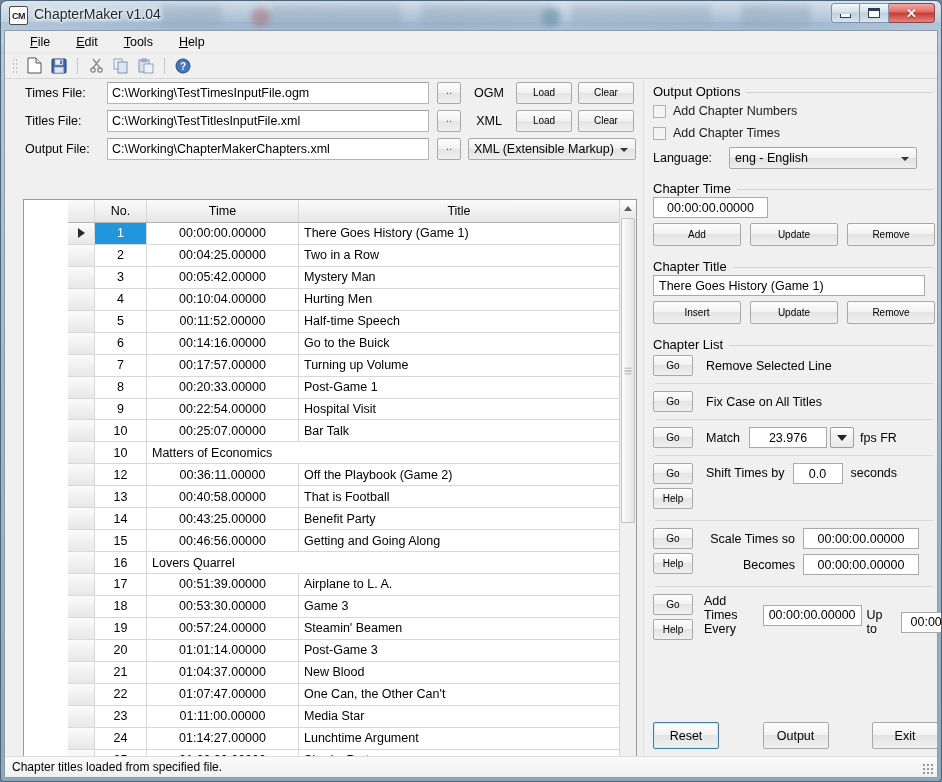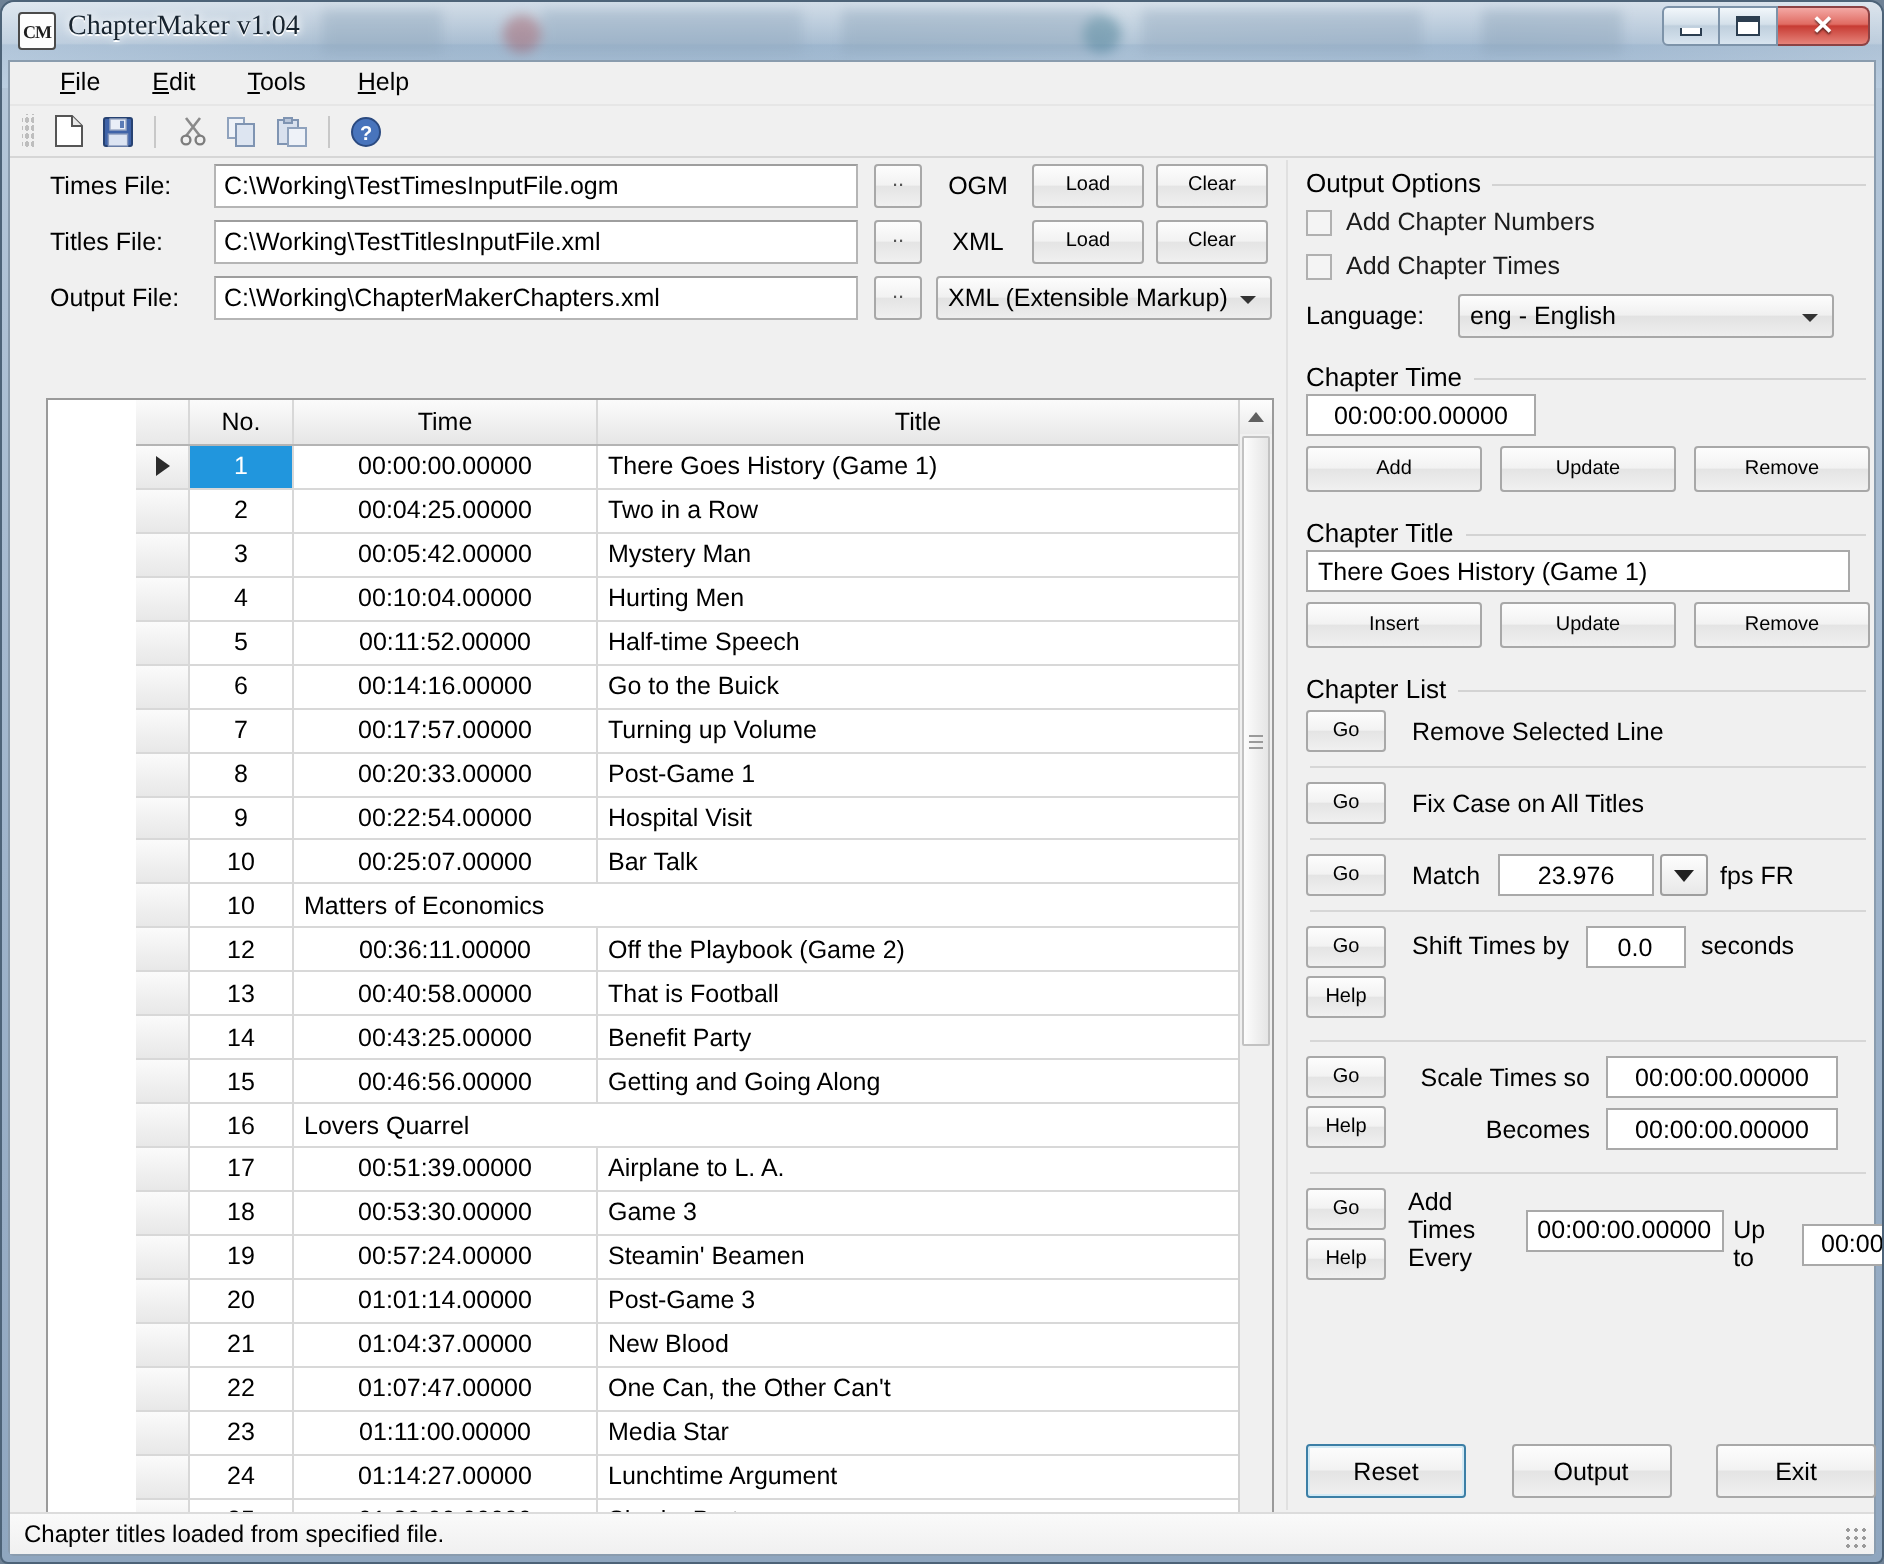--- a/index.html
+++ b/index.html
@@ -20,21 +20,20 @@
   }
   
   .titlebar {
     position: relative;
     height: 43px;
     background:
       linear-gradient(180deg, rgba(255,255,255,.55) 0%, rgba(255,255,255,.12) 48%,
                       rgba(160,185,210,.30) 50%, rgba(190,210,230,.45) 100%),
       linear-gradient(90deg,#b9cbdd 0%, #9fb6cc 18%, #9ab3cb 40%, #a8bed2 60%, #9db5cd 80%, #b4c6d8 100%);
     border-radius: 6px 6px 0 0;
-    font-family: Liberation Serif, serif;
   }
   .tb-blur {
     position:absolute; left:150px; top:4px; width:660px; height:22px;
     opacity:.40; filter: blur(3px);
     background:
       radial-gradient(circle at 110px 12px, #a44b52 0 9px, transparent 10px),
       radial-gradient(circle at 400px 12px, #2d6a82 0 9px, transparent 10px),
       linear-gradient(90deg, transparent 0 10px, #8fa6bb 10px 70px, transparent 70px 120px,
         #93a9be 120px 250px, transparent 250px 270px, #8ea5ba 270px 400px,
         transparent 400px 420px, #92a8bd 420px 560px, transparent 560px 590px,
@@ -73,21 +72,21 @@
   
   .client {
     position:absolute; left:3px; top:29px; right:3px; bottom:3px;
     background:#f0f0f0;
     border:1px solid #8a9cae;
     border-radius:0 0 3px 3px;
   }
   
   .menubar {
     height:22px; background:#f0f0f0;
-    display:flex; align-items:flex-start; padding-left:14px; gap:4px;
+    display:flex; align-items:center; padding-left:14px; gap:4px;
     border-bottom:1px solid #e6e6e6;
   }
   .menu-item {
     font-size:12.5px; color:#000; padding:3px 11px; cursor:default;
   }
   .menu-item u { text-decoration: underline; }
   
   .toolbar {
     height:26px; background:#f0f0f0;
     display:flex; align-items:center; padding-left:6px; gap:3px;
@@ -203,21 +202,21 @@
   .lbl { font-size:12.5px; color:#000; }
   .num-in { width:78px; height:21px; text-align:center; justify-content:center; }
   .shift-in { width:50px; height:21px; justify-content:center; }
   .spin-btn { width:24px; height:21px; border:1px solid #9e9e9e; border-radius:2px;
      background: linear-gradient(180deg,#fdfdfd,#e8e8e8); display:flex;align-items:center;justify-content:center;}
   .stack { display:flex; flex-direction:column; gap:4px; }
   .long-in { width:116px; height:21px; justify-content:center; }
 
   .bottombtns { position:absolute; left:648px; bottom:28px; width:285px;
      display:flex; justify-content:space-between; }
-  .btn-big { width:80px; height:27px; font-size:12.5px; }
+  .btn-big { width:66px; height:27px; font-size:12.5px; }
   .btn-focus { border:1px solid #3c7fa6; box-shadow: inset 0 0 0 1px #d3eaf5; }
 
   
   .statusbar {
     position:absolute; left:0; right:0; bottom:0; height:21px;
     background: linear-gradient(180deg,#fafafa 0%, #f0f0f0 100%);
     border-top:1px solid #dcdcdc;
     display:flex; align-items:center; padding-left:7px;
     font-size:12px; color:#000;
   }

